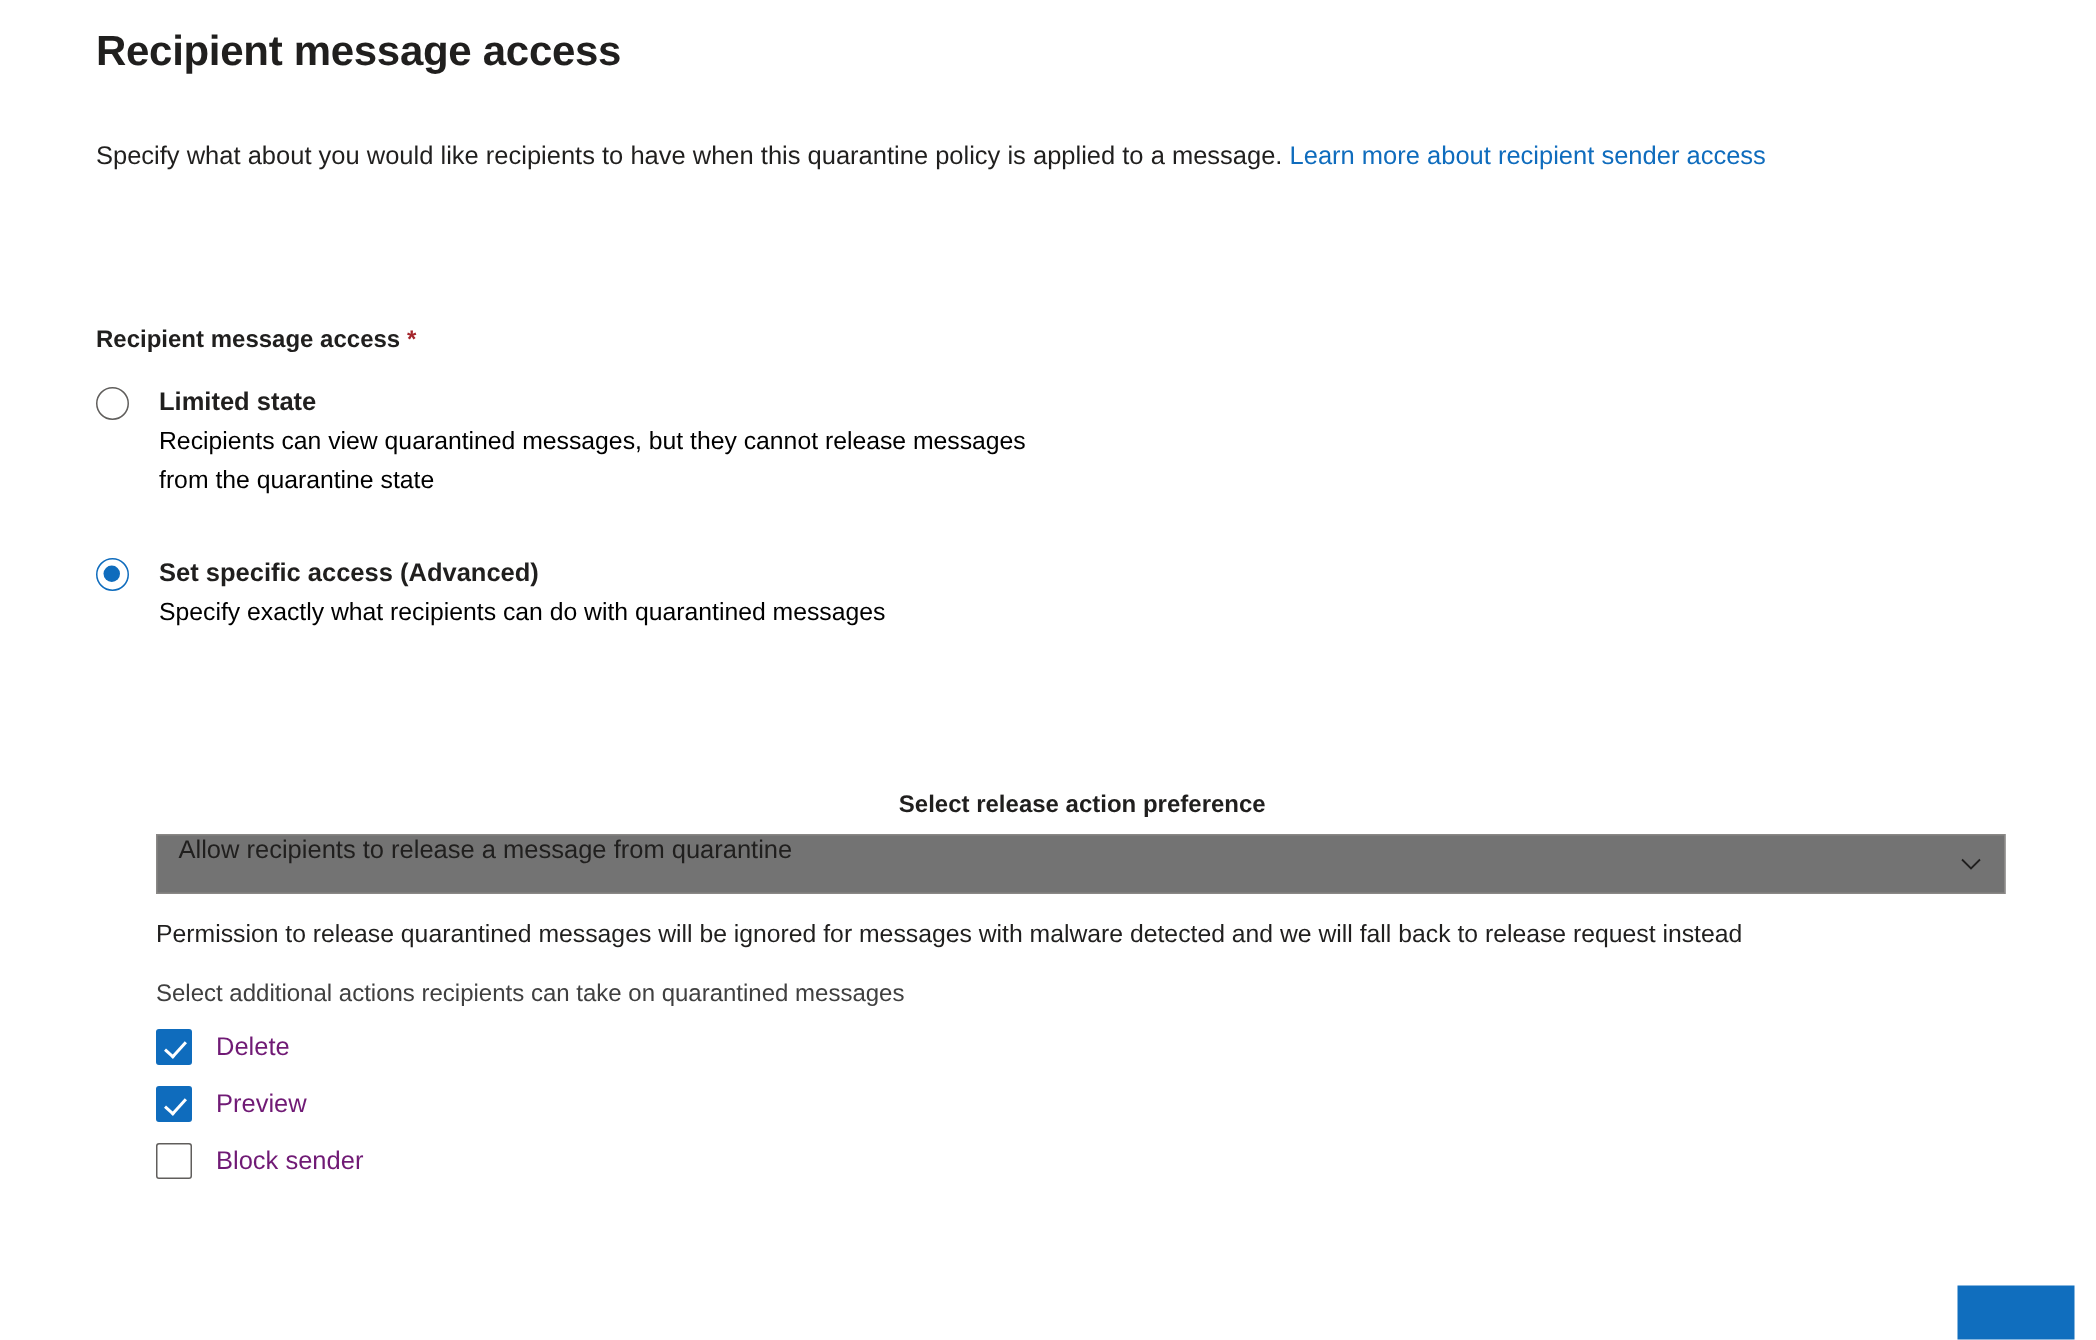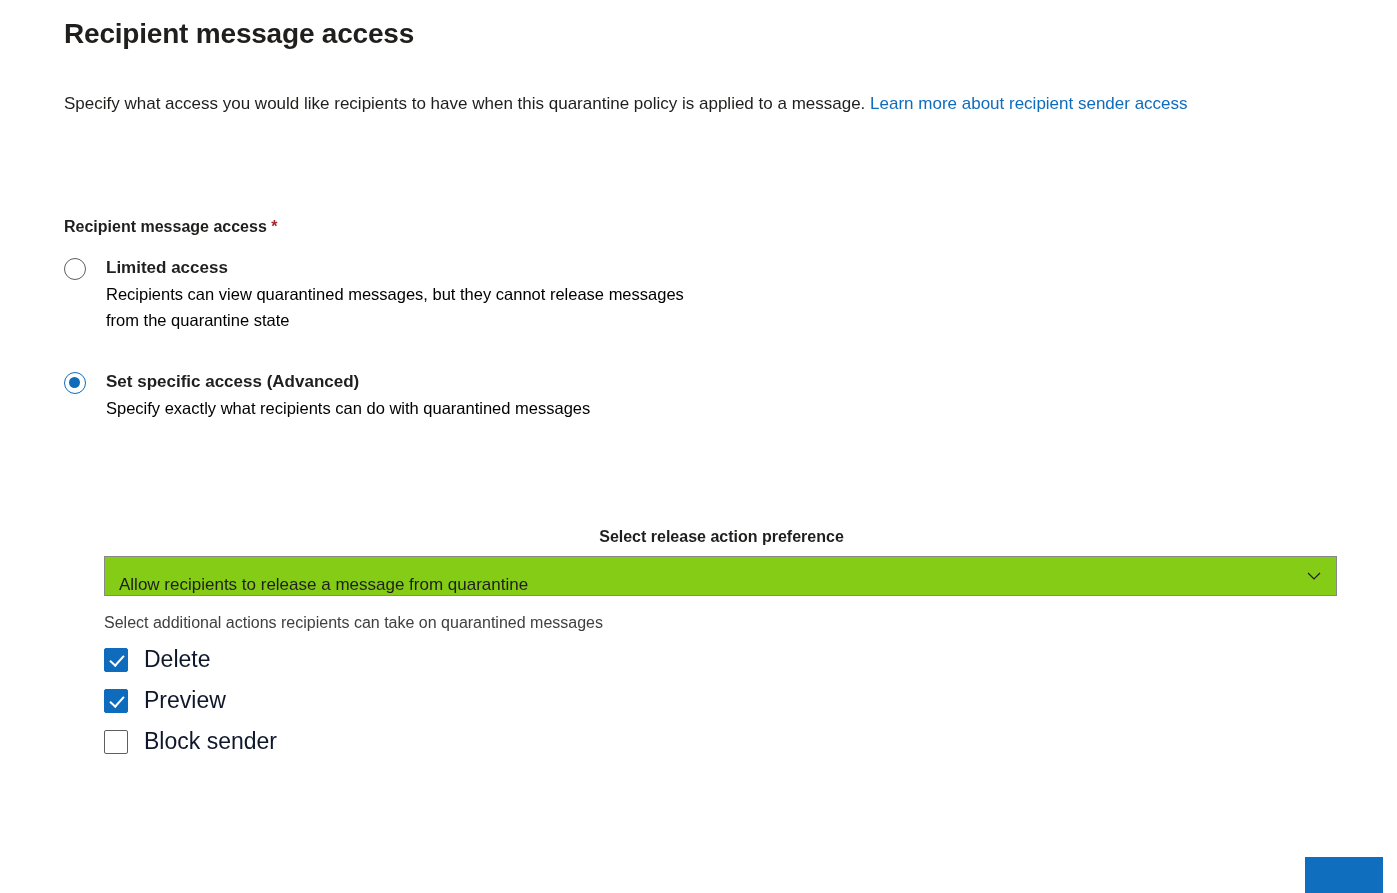--- a/index.html
+++ b/index.html
@@ -124,24 +124,24 @@
     color: #201f1e;
     display: block;
     margin-bottom: 10px;
     text-align: center;
   }
   .dropdown {
     position: relative;
     width: 1233px;
     height: 40px;
     border: 1px solid #8a8886;
-    background: #84cc16;
+    background: #737373;
     box-sizing: border-box;
     display: flex;
-    align-items: flex-end;
+    align-items: flex-start;
     cursor: pointer;
   }
   .dropdown-value {
     font-size: 17px;
     color: #201f1e;
     margin-left: 14px;
   }
   .chevron {
     position: absolute;
     right: 14px;
@@ -192,55 +192,55 @@
     left: 7.5px;
     top: 3.5px;
     width: 6px;
     height: 12px;
     border: solid #ffffff;
     border-width: 0 2.2px 2.2px 0;
     transform: rotate(42deg);
   }
   .checkbox-text {
     margin-left: 16px;
-    font-size: 23px;
-    color: #0f172a;
+    font-size: 17px;
+    color: #701a75;
   }
   .corner-button {
     position: absolute;
     right: 0;
     bottom: 0;
     width: 78px;
     height: 36px;
     background: #106ebe;
     border: none;
     cursor: pointer;
   }
 </style>
 </head>
 <body>
 
 <div class="page">
 
   <div class="title">Recipient message access</div>
 
   <div class="intro">
-    <span>Specify what access you would like recipients to have when this quarantine policy is applied to a message. </span><a class="link">Learn more about recipient sender access</a>
+    <span>Specify what about you would like recipients to have when this quarantine policy is applied to a message. </span><a class="link">Learn more about recipient sender access</a>
   </div>
 
   <div class="field-label" style="left:64px; top:218px;">
     <span>Recipient message access</span>
     <span class="required-star">*</span>
   </div>
 
   <div class="radio-group">
 
     <div class="radio-row">
       <span class="radio-circle"></span>
-      <span class="radio-label">Limited access</span>
+      <span class="radio-label">Limited state</span>
       <span class="radio-desc">Recipients can view quarantined messages, but they cannot release messages</span>
       <span class="radio-desc">from the quarantine state</span>
     </div>
 
     <div class="radio-row" style="margin-top:36px;">
       <span class="radio-circle checked"></span>
       <span class="radio-label">Set specific access (Advanced)</span>
       <span class="radio-desc">Specify exactly what recipients can do with quarantined messages</span>
     </div>
 
@@ -252,20 +252,21 @@
 
     <div class="dropdown">
       <span class="dropdown-value">Allow recipients to release a message from quarantine</span>
       <span class="chevron">
         <svg width="16" height="16" viewBox="0 0 16 16" fill="none" xmlns="http://www.w3.org/2000/svg">
           <path d="M2 5 L8 11 L14 5" stroke="#201f1e" stroke-width="1.2" fill="none"></path>
         </svg>
       </span>
     </div>
 
+    <div class="helper-text">Permission to release quarantined messages will be ignored for messages with malware detected and we will fall back to release request instead</div>
 
     <span class="checkbox-label">Select additional actions recipients can take on quarantined messages</span>
 
     <div class="checkbox-row">
       <span class="checkbox-box checked"></span>
       <span class="checkbox-text">Delete</span>
     </div>
 
     <div class="checkbox-row">
       <span class="checkbox-box checked"></span>

